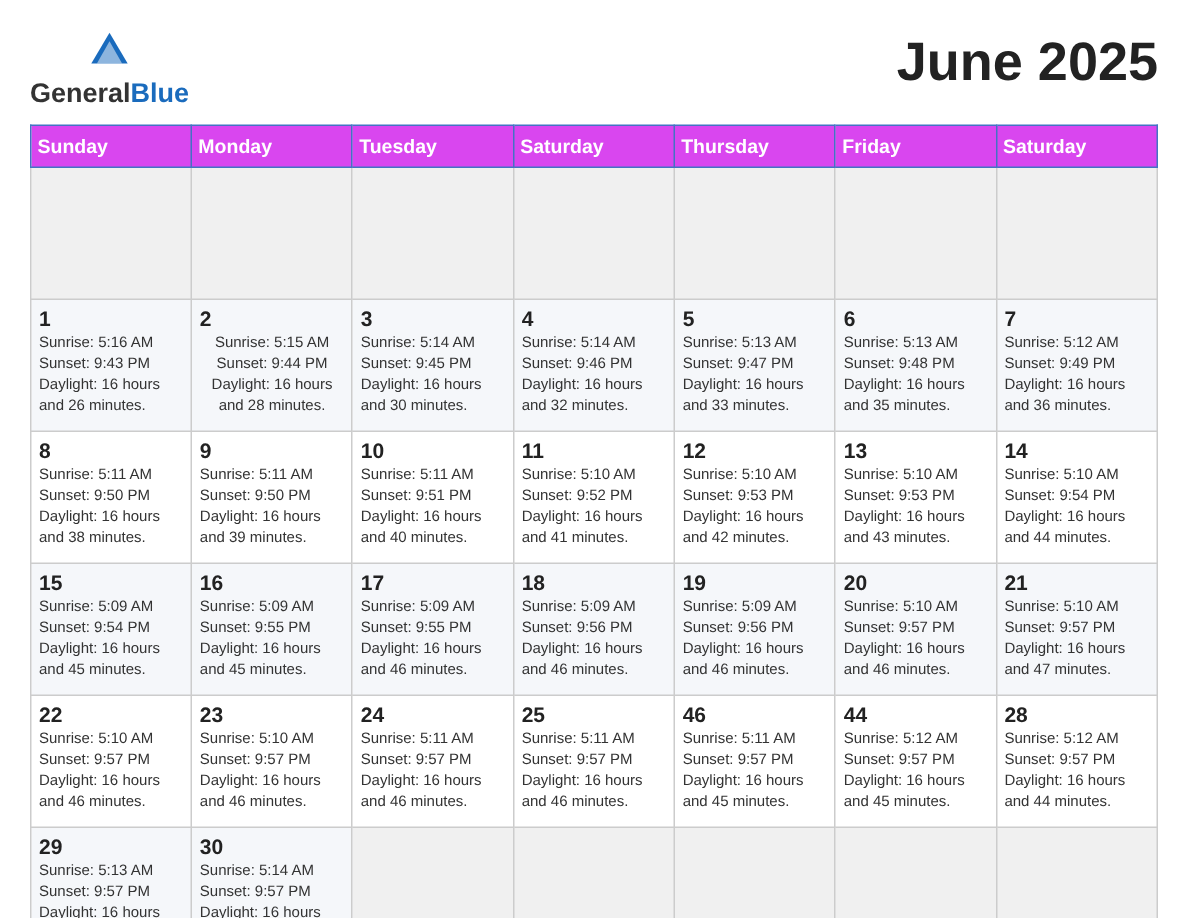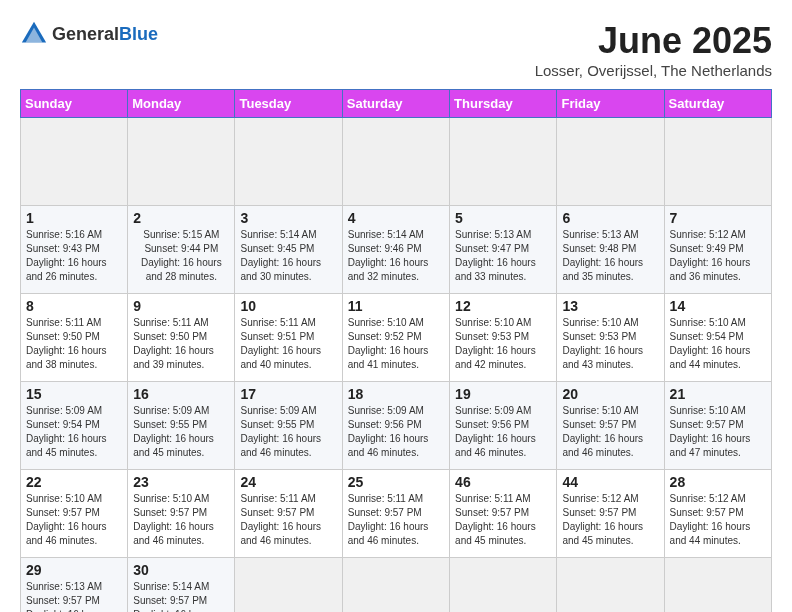--- a/index.html
+++ b/index.html
@@ -13,20 +13,21 @@
     .header-area {
       display: flex;
       justify-content: space-between;
       align-items: flex-start;
       margin-bottom: 10px;
     }
     .logo {
       display: flex;
       align-items: center;
       gap: 4px;
+      flex-direction: column;
     }
     .logo-text-general {
       font-size: 18px;
       font-weight: bold;
       color: #333;
     }
     .logo-text-blue {
       font-size: 18px;
       font-weight: bold;
       color: #1a6bbd;
@@ -101,21 +102,20 @@
     <svg class="logo-icon" viewBox="0 0 30 30">
       <polygon points="15,2 28,24 2,24" fill="#1a6bbd"></polygon>
       <polygon points="15,8 24,24 6,24" fill="#fff" opacity="0.5"></polygon>
     </svg>
     <div>
       <span class="logo-text-general">General</span><span class="logo-text-blue">Blue</span>
     </div>
   </div>
   <div class="title-area">
     <div class="month-title">June 2025</div>
-    <div class="location-title">Losser, Overijssel, The Netherlands</div>
   </div>
 </div>
 
 <table class="calendar">
   <thead>
     <tr>
       <th>Sunday</th>
       <th>Monday</th>
       <th>Tuesday</th>
       <th>Saturday</th>

